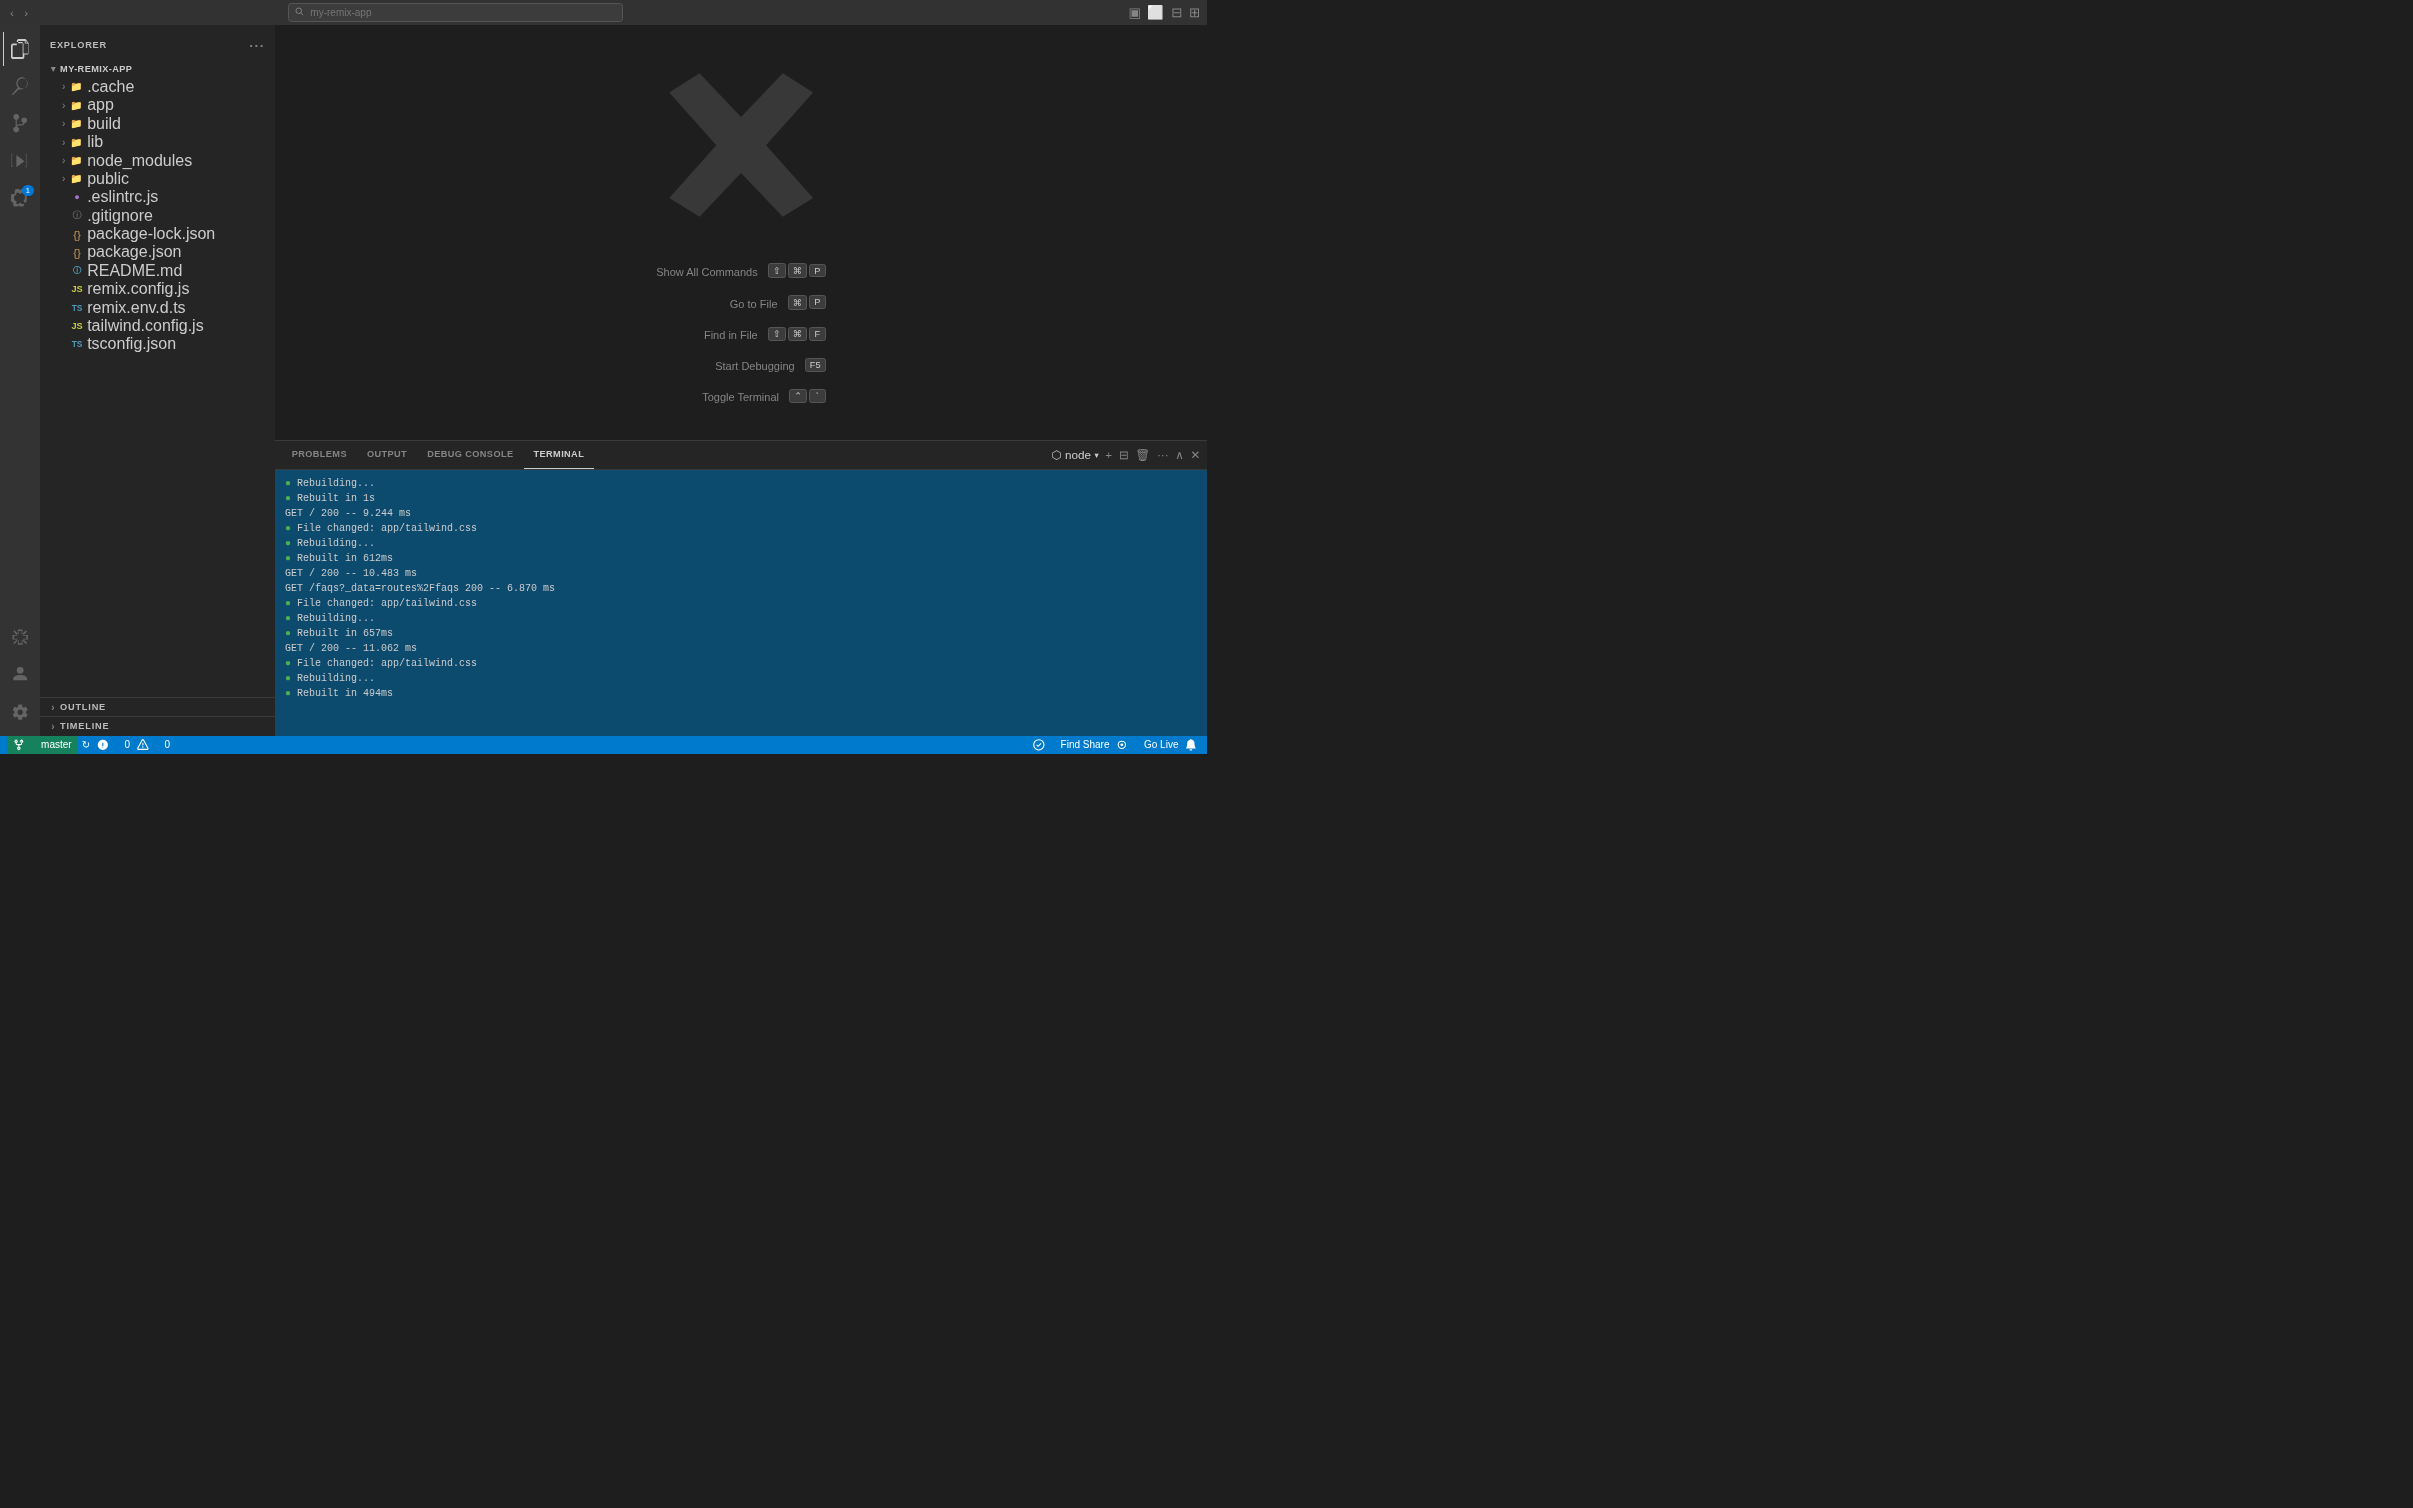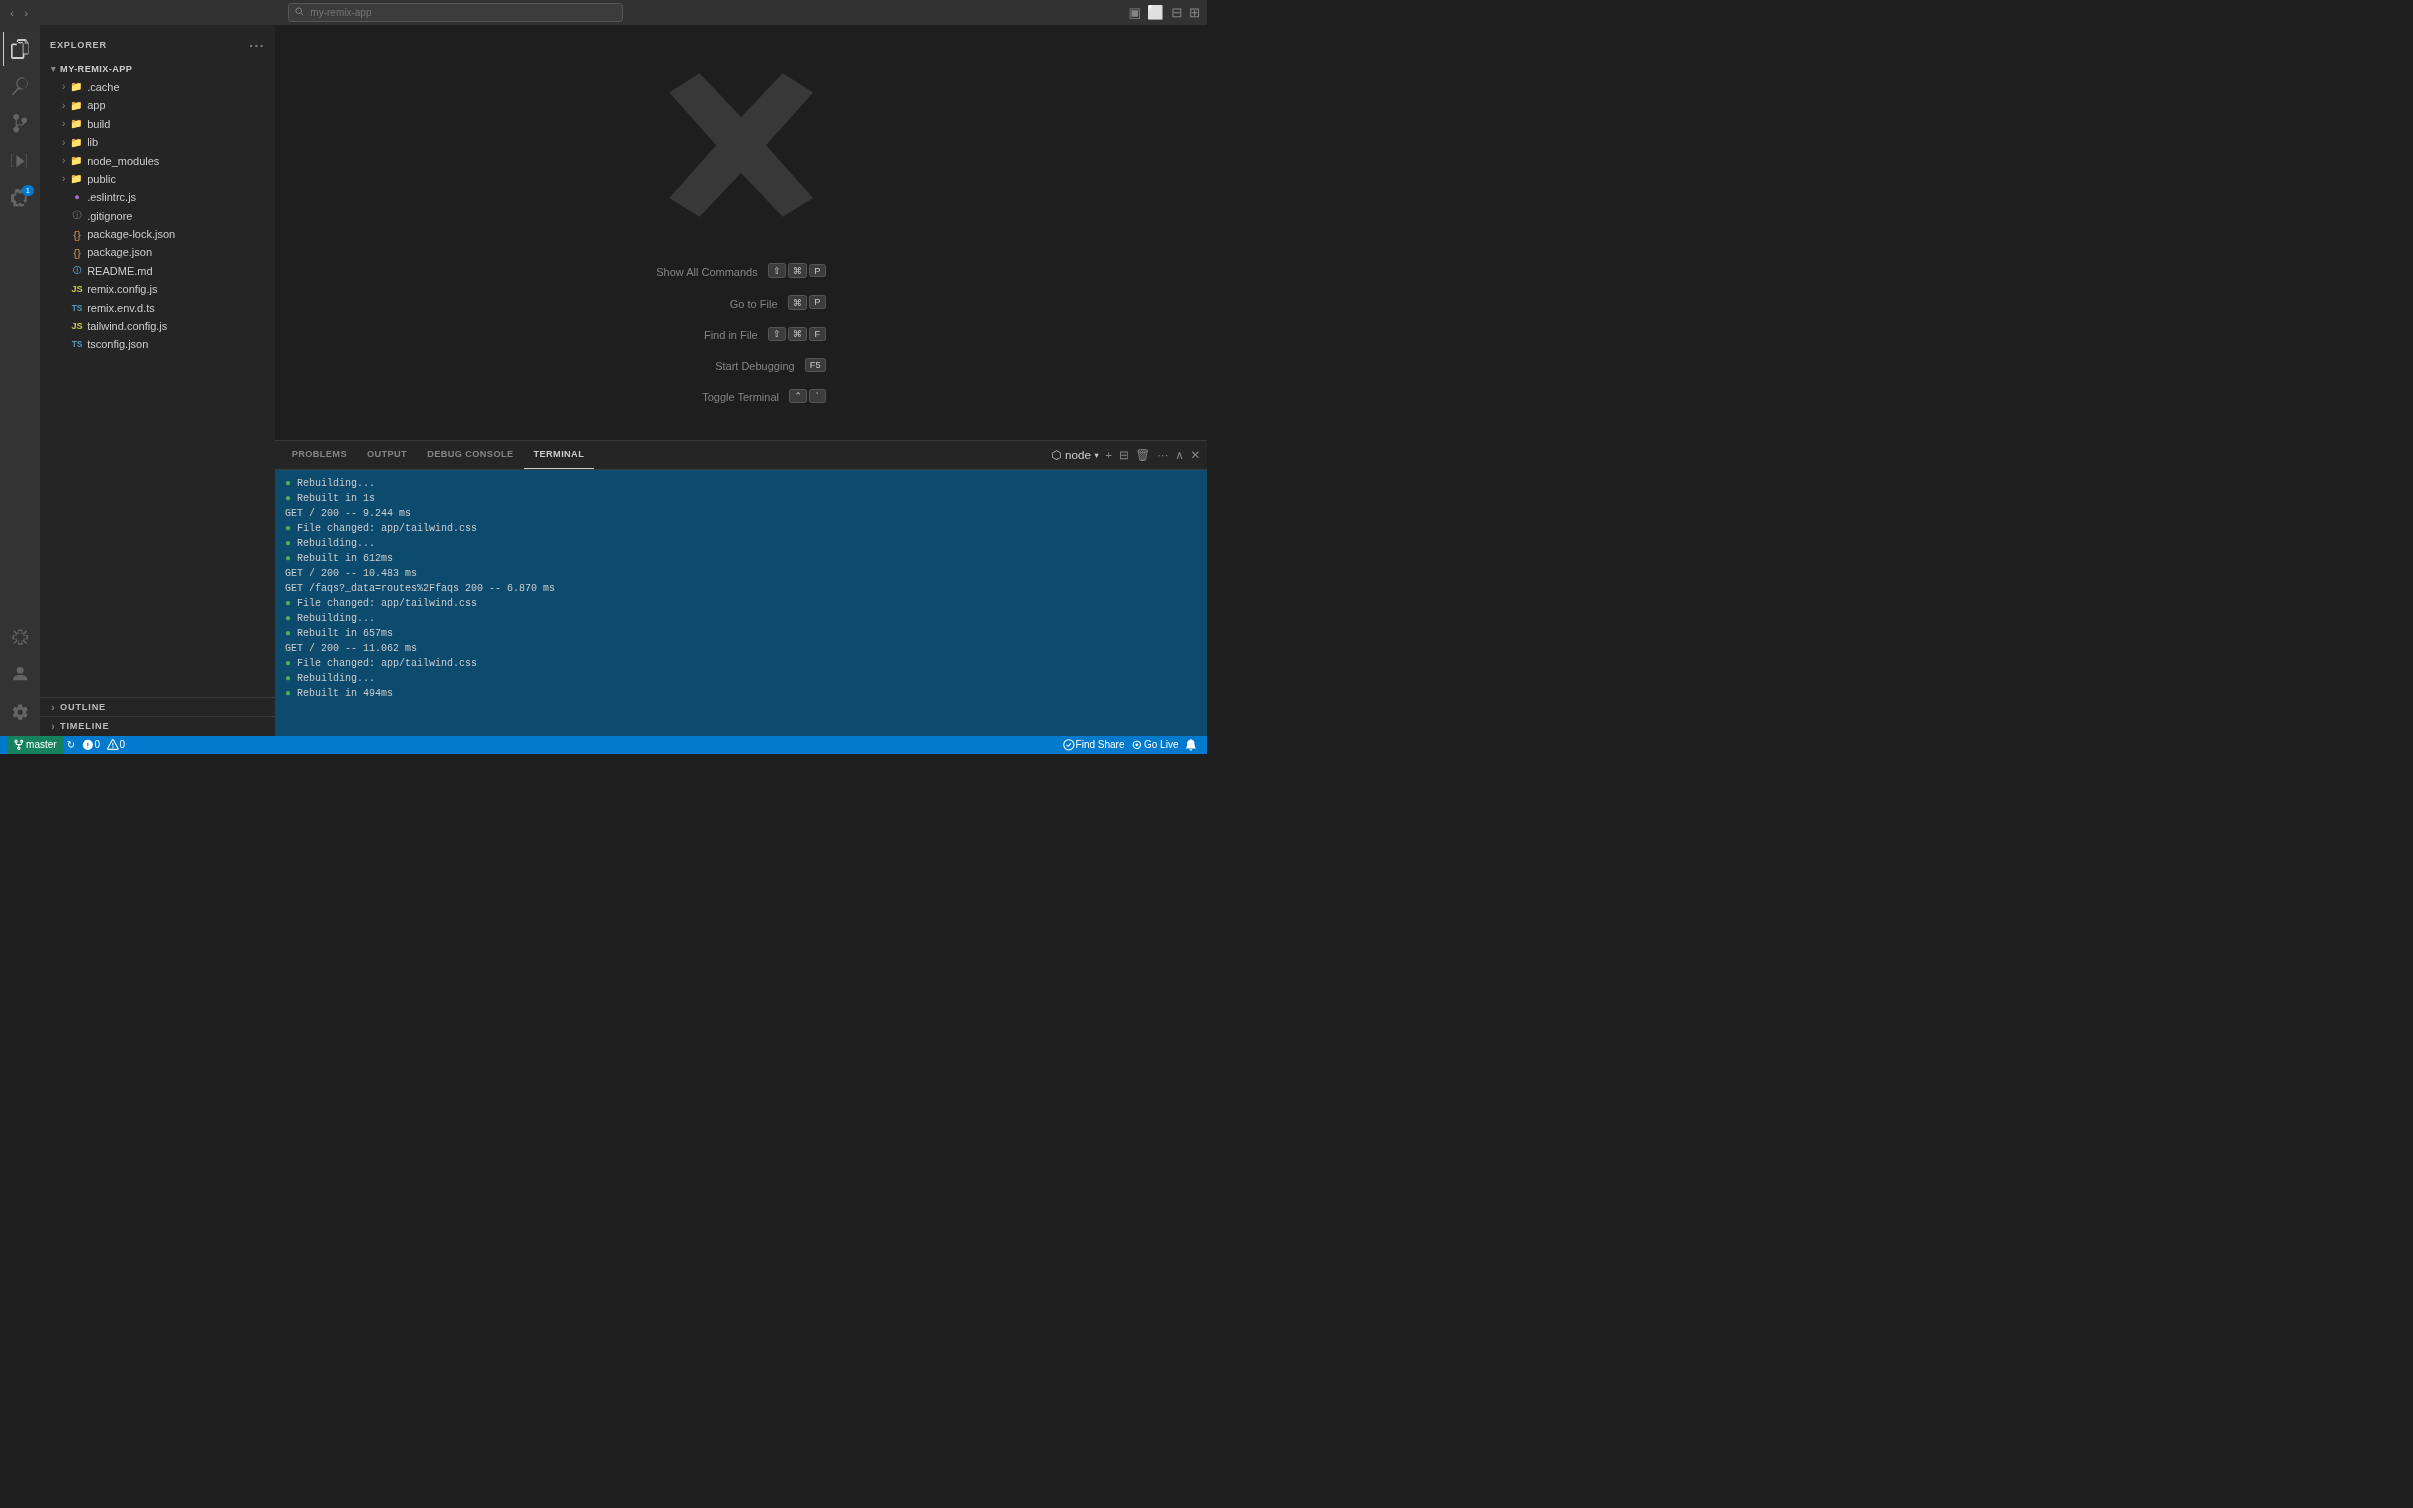--- a/index.html
+++ b/index.html
@@ -182,21 +182,21 @@
       width: 13.4px;
       height: 13.4px;
       margin-right: 3.4px;
       display: inline-flex;
       align-items: center;
       justify-content: center;
       font-size: 10px;
       flex-shrink: 0;
     }
     .item-label {
-      font-size: 11px;
+      font-size: 16px;
       color: #ccc;
     }
     .icon-json-curly { color: #c09553; font-size: 11.7px; }
     .icon-folder { color: #dcb67a; }
 
     
     .sidebar-section {
       border-top: 0.8px solid #3a3a3a;
     }
     .sidebar-section-header {
@@ -348,21 +348,21 @@
       background: #007acc;
       display: flex;
       align-items: center;
       padding: 0 6.7px;
       gap: 10px;
       flex-shrink: 0;
     }
     .status-item {
       display: flex;
       align-items: center;
-      gap: 1px;
+      gap: 16px;
       font-size: 10px;
       color: white;
       cursor: pointer;
       padding: 0 3.4px;
       height: 18.4px;
     }
     .status-left { display: flex; align-items: center; gap: 0; }
     .status-right { margin-left: auto; display: flex; align-items: center; gap: 0; }
 
     .git-status { background: #16825d; padding: 0 6.7px; }

